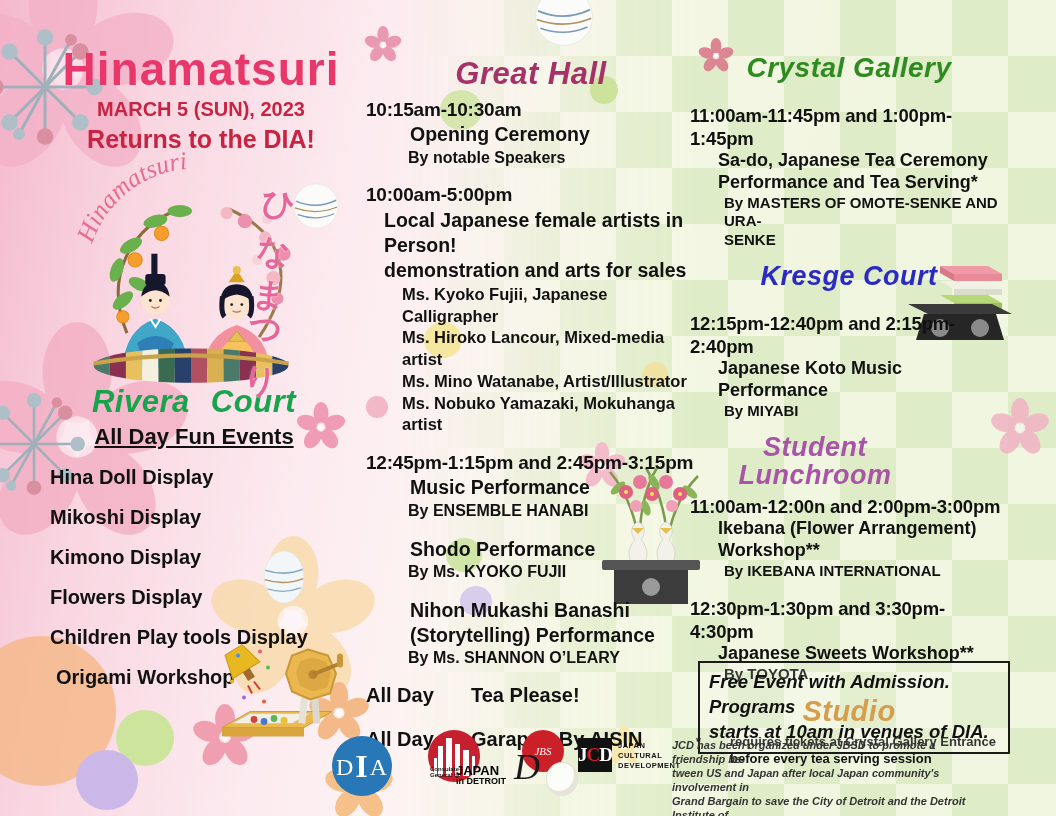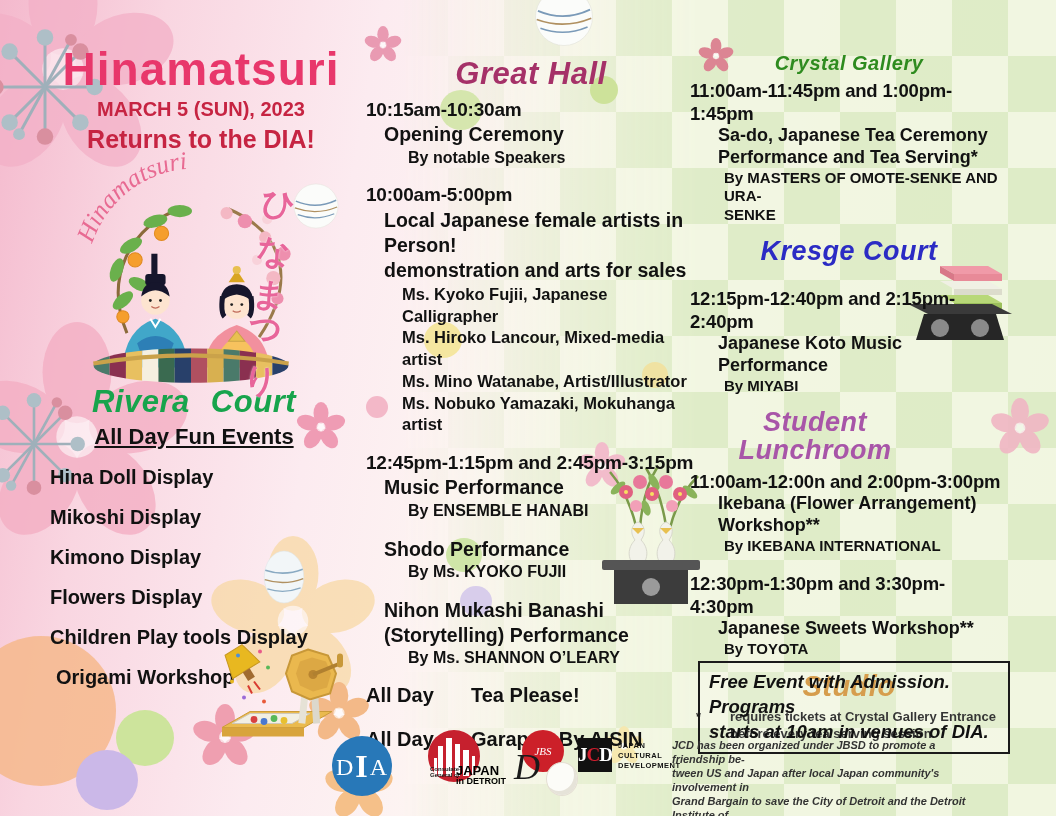--- a/index.html
+++ b/index.html
@@ -21,27 +21,27 @@
   .date{font-size:20px;font-weight:bold;color:#c62442;margin-top:2px;}
   .subtitle{font-size:25px;font-weight:bold;color:#c62442;margin-top:4px;}
   .rivera-head{font-size:31px;color:#17a44c;word-spacing:12px;}
   .rivera-sub{font-size:22px;font-weight:bold;text-decoration:underline;text-align:center;color:#111;margin-top:4px;}
   .evt-list{margin-top:16px;}
   .evt-item{font-size:20px;font-weight:bold;color:#111;margin-bottom:17px;}
   
   .gh-head{font-size:31px;color:#a53168;margin-bottom:6px;}
   .blk{margin-bottom:15px;}
   .time{font-size:19px;font-weight:bold;color:#111;letter-spacing:-.2px;line-height:1.28;}
-  .etitle{font-size:19.5px;font-weight:bold;color:#111;margin-left:18px;line-height:1.3;}
+  .etitle{font-size:19.5px;font-weight:bold;color:#111;margin-left:44px;line-height:1.3;}
   .by{font-size:16px;font-weight:bold;color:#111;margin-left:42px;line-height:1.3;}
   .artist{font-size:16.5px;font-weight:bold;color:#111;margin-left:36px;line-height:1.32;}
   .allday{display:flex;font-size:20px;font-weight:bold;color:#111;margin-bottom:21px;}
   .allday .lbl{width:105px;}
   
-  .cg-head{font-size:20px;color:#2e8b1f;margin-bottom:4px;}
+  .cg-head{font-size:28px;color:#2e8b1f;margin-bottom:20px;}
   .kc-head{font-size:27px;color:#2b2bc4;margin:6px 0 20px;font-style:italic;}
   .sl-head{font-size:27px;color:#a855a8;line-height:1.05;margin:6px 0 6px;}
   .st-head{font-size:29px;color:#cf8c2e;margin:6px 0 4px;}
   .r-time{font-size:18.5px;font-weight:bold;color:#111;letter-spacing:-.2px;line-height:1.25;}
   .r-title{font-size:18px;font-weight:bold;color:#111;margin-left:28px;line-height:1.22;}
   .r-by{font-size:15px;font-weight:bold;color:#111;margin-left:34px;line-height:1.22;}
   .rblk{margin-bottom:12px;}
   .fnote{display:flex;font-size:13px;font-weight:bold;color:#111;line-height:1.3;}
   .fnote .mark{width:34px;text-align:left;padding-left:6px;}
   .notice{position:absolute;left:698px;top:661px;width:290px;border:2px solid #1a1a1a;

